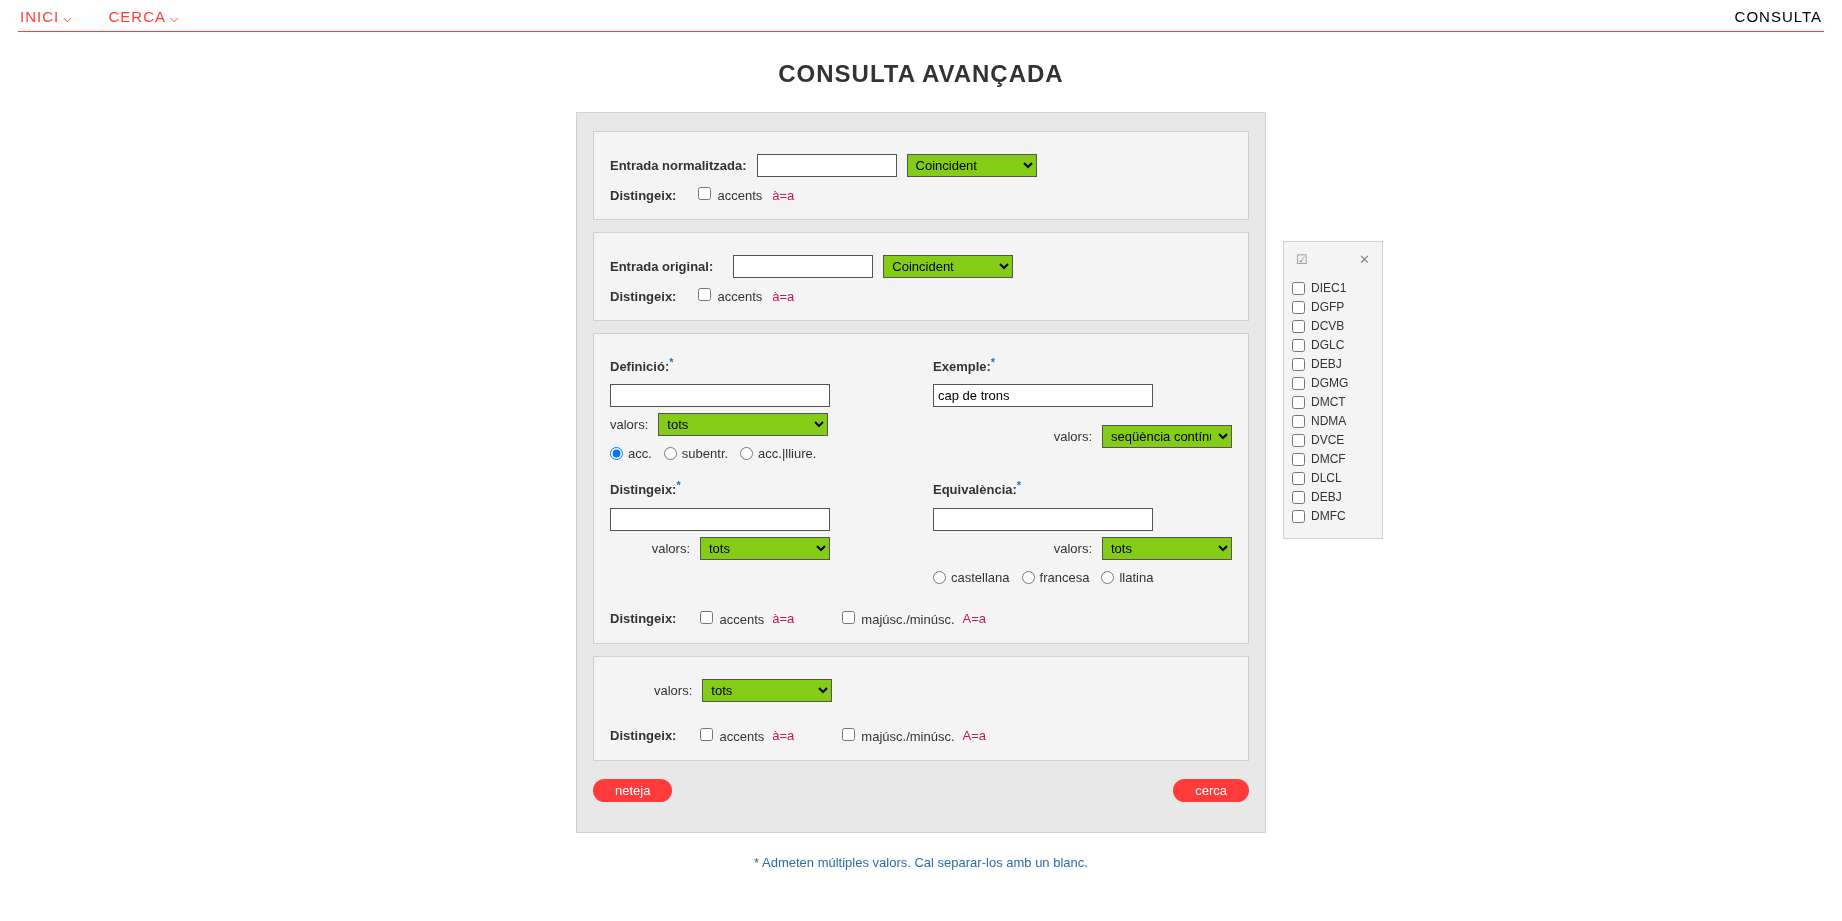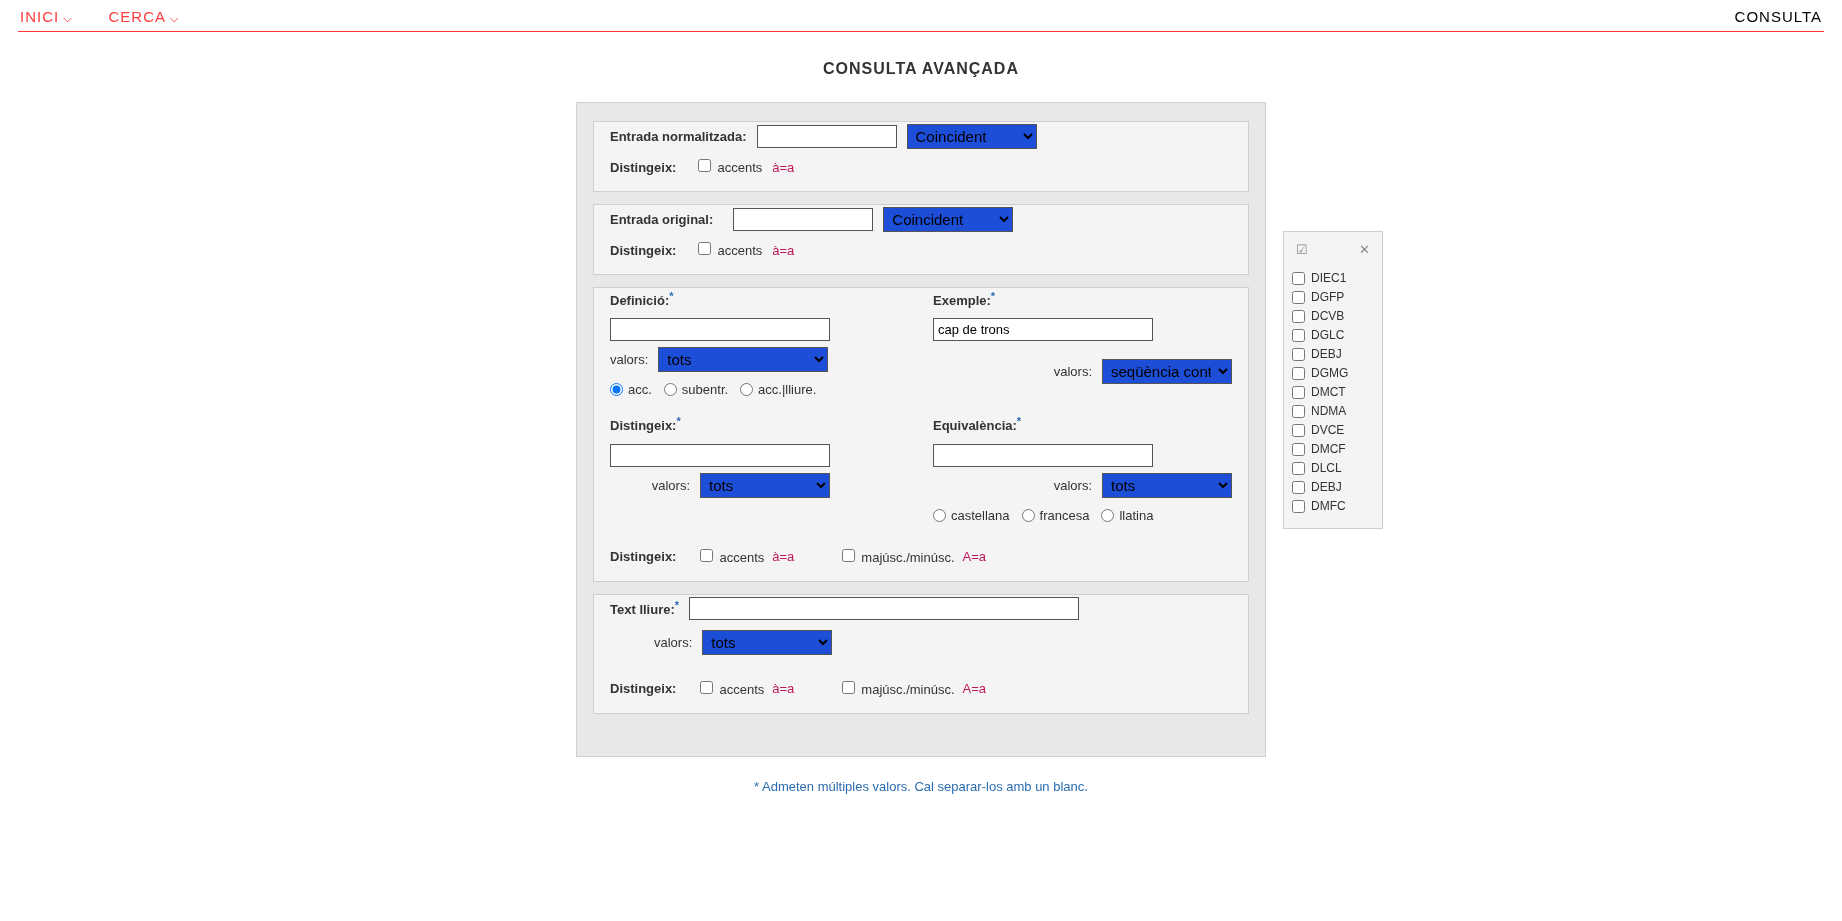--- a/index.html
+++ b/index.html
@@ -6,33 +6,33 @@
 body { font-family: Verdana, Geneva, sans-serif; font-size: 13px; color: #333; background: #fff; }
 
 .topnav { display: flex; justify-content: space-between; align-items: flex-start; padding: 8px 20px 6px; }
 .topnav .left { display: flex; gap: 36px; }
 .topnav a { text-decoration: none; font-size: 15px; letter-spacing: 1px; }
 .topnav .left a { color: #ff3b3b; }
 .topnav .right a { color: #000; }
 .chev { font-size: 11px; margin-left: 4px; color: #ff3b3b; }
 .hr { border: none; border-top: 1px solid #ff3b3b; margin: 0 18px; }
 
-h1.page-title { text-align: center; font-size: 16px; font-weight: bold; letter-spacing: 1px; margin: 28px 0 24px; }
+h1.page-title { text-align: center; font-size: 24px; font-weight: bold; letter-spacing: 1px; margin: 28px 0 24px; }
 
 .container { width: 690px; margin: 0 auto; background: #e8e8e8; border: 1px solid #d0d0d0; padding: 18px 16px 30px; position: relative; }
 
-.panel { background: #f4f4f4; border: 1px solid #cfcfcf; padding: 2px 16px 16px; margin-bottom: 12px; }
+.panel { background: #f4f4f4; border: 1px solid #cfcfcf; padding: 22px 16px 16px; margin-bottom: 12px; }
 
 .row { display: flex; align-items: center; gap: 10px; margin-bottom: 10px; flex-wrap: wrap; }
 .row:last-child { margin-bottom: 0; }
 .lbl { font-weight: bold; font-size: 13px; }
 .sup { color: #2b6cb0; vertical-align: super; font-size: 11px; }
 
 input[type="text"] { border: 1px solid #555; padding: 3px 4px; font-size: 13px; font-family: inherit; background: #fff; }
-select { border: 1px solid #555; padding: 2px 4px; font-size: 15px; font-family: inherit; background: #1d4ed8; }
+select { border: 1px solid #555; padding: 2px 4px; font-size: 13px; font-family: inherit; background: #84cc16; }
 
 .link-blue { color: #be185d; text-decoration: none; font-size: 13px; }
 
 .two-col { display: flex; gap: 24px; }
 .col { flex: 1; }
 
 .radio-row { display: flex; gap: 12px; align-items: center; margin-top: 6px; }
 .radio-row label, .chk-row label { font-size: 13px; display: inline-flex; align-items: center; gap: 5px; }
 
 .btn-row { display: flex; justify-content: space-between; margin-top: 18px; }
@@ -179,41 +179,41 @@
         <a href="#" class="link-blue">à=a</a>
       </span>
       <span style="display:inline-flex;align-items:center;gap:8px;margin-left:24px">
         <label><input type="checkbox" class="mr6" style=""><span>majúsc./minúsc.</span></label>
         <a href="#" class="link-blue">A=a</a>
       </span>
     </div>
   </div>
 
   <div class="panel">
-    <div class="row">
-      <span class="lbl"><span>Text lliure:</span><span class="sup">*</span></span>
-      <input type="text" style="width: 390px;">
-    </div>
     <div class="row" style="margin-left:44px">
       <span class="small">valors:</span>
       <select style="width:130px"><option>tots</option></select>
     </div>
     <div class="row" style="margin-top:26px;gap:24px">
       <span class="lbl">Distingeix:</span>
       <span style="display:inline-flex;align-items:center;gap:8px">
         <label><input type="checkbox" class="mr6" style=""><span>accents</span></label>
         <a href="#" class="link-blue">à=a</a>
       </span>
       <span style="display:inline-flex;align-items:center;gap:8px;margin-left:24px">
         <label><input type="checkbox" class="mr6" style=""><span>majúsc./minúsc.</span></label>
         <a href="#" class="link-blue">A=a</a>
       </span>
     </div>
   </div>
 
+  <div class="btn-row">
+    <button class="btn">neteja</button>
+    <button class="btn">cerca</button>
+  </div>
 
   <div class="sidebar">
     <div class="sb-head">
       <span class="ck">☑</span>
       <span class="x">✕</span>
     </div>
     <div id="dict-list">
         <label>
           <input type="checkbox" style="">
           <span>DIEC1</span>

